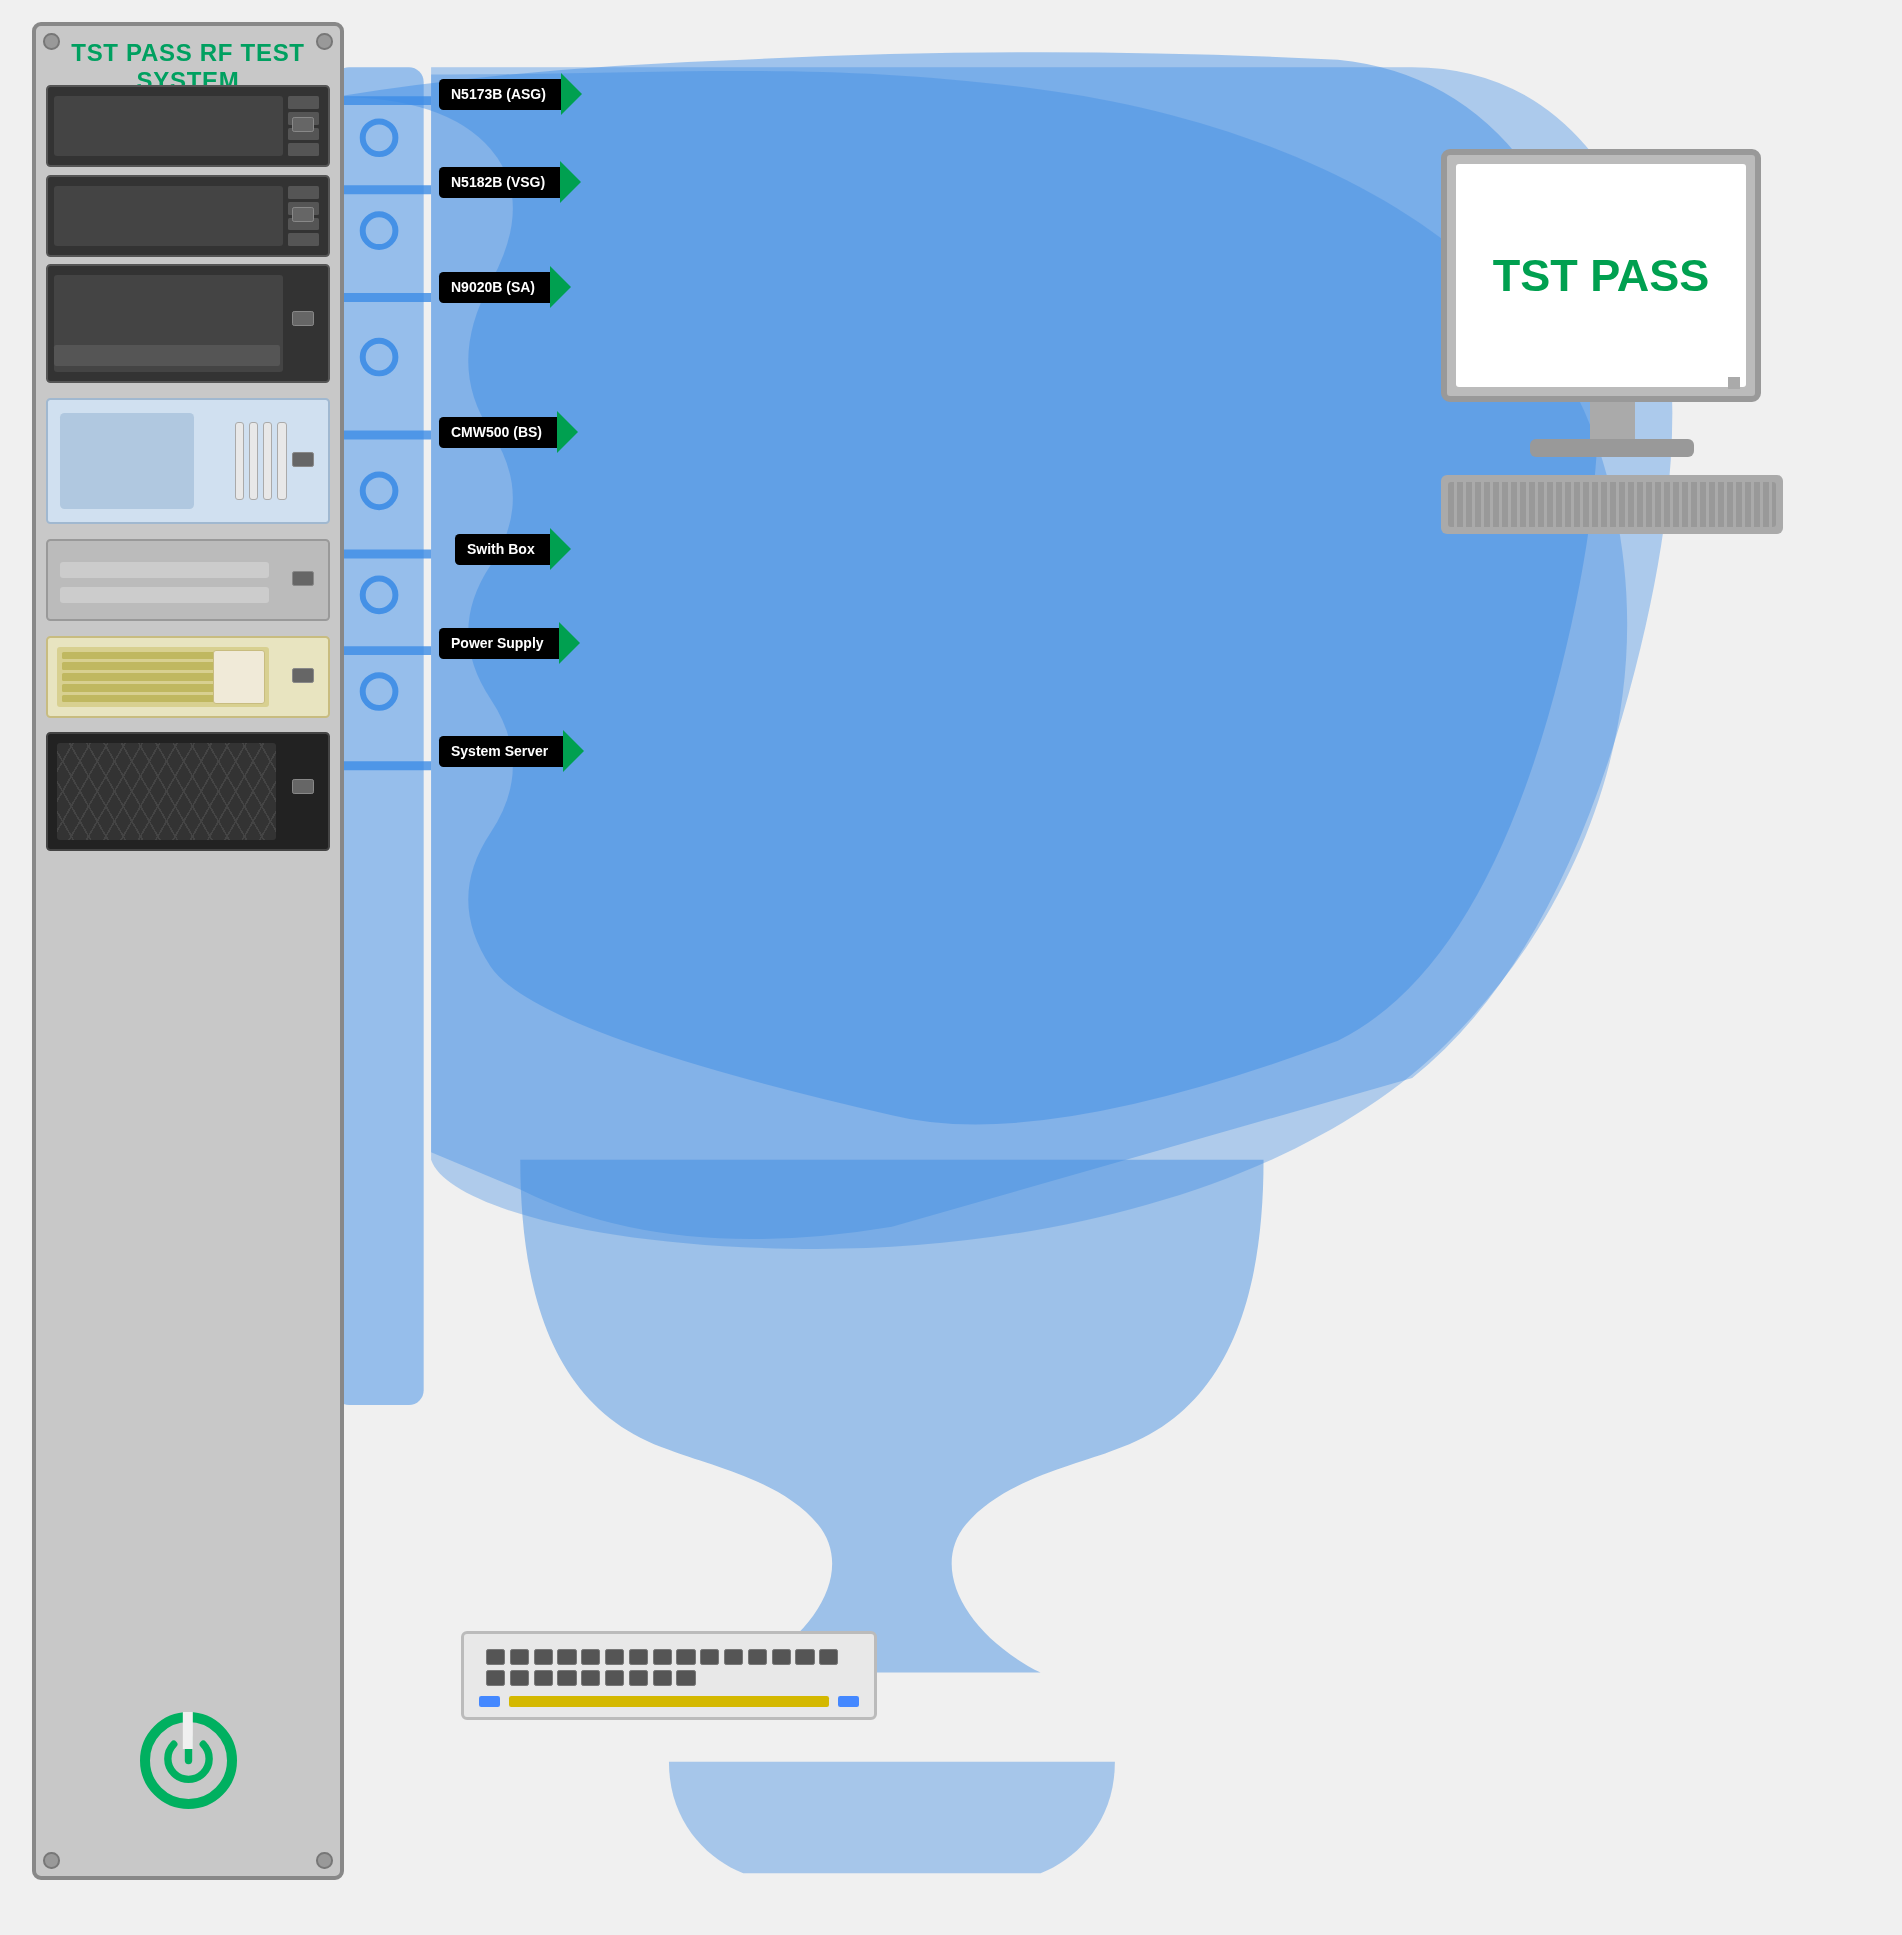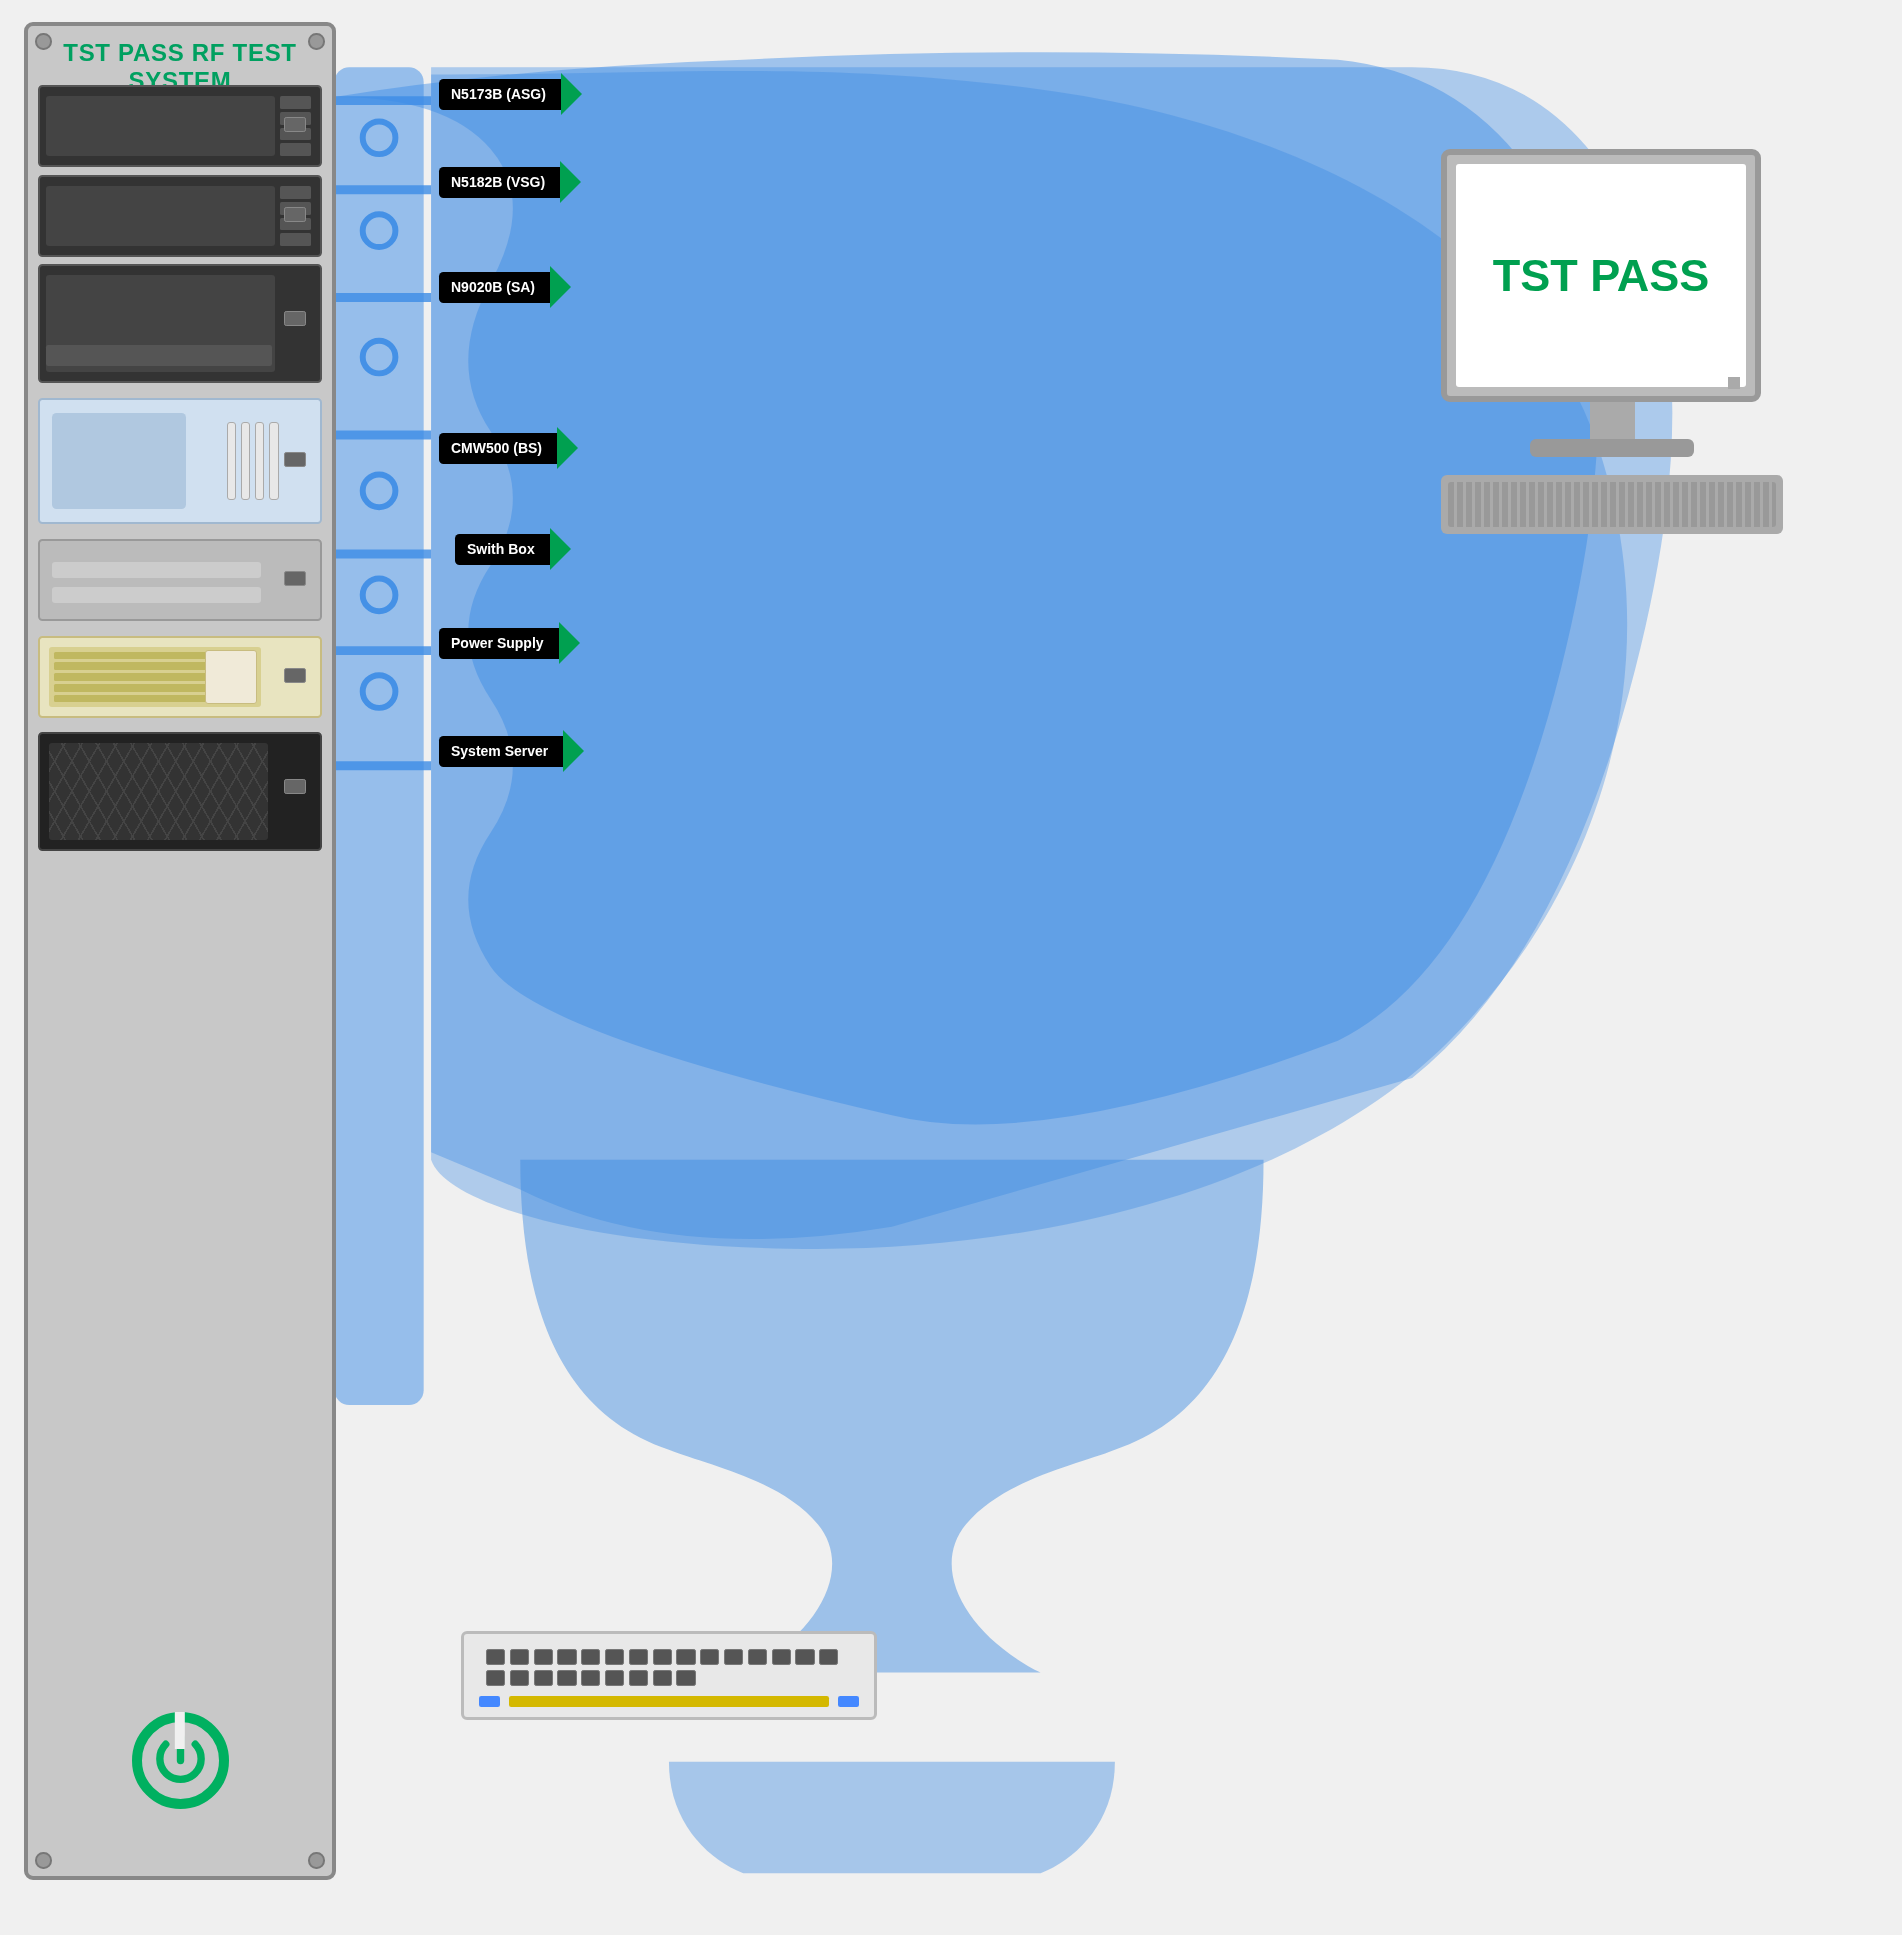--- a/index.html
+++ b/index.html
@@ -8,21 +8,21 @@
       width: 1902px;
       height: 1936px;
       position: relative;
       overflow: hidden;
       font-family: Arial, sans-serif;
     }
 
     
     .rack {
       position: absolute;
-      left: 24px;
+      left: 32px;
       top: 22px;
       width: 312px;
       height: 1858px;
       background: #c8c8c8;
       border: 4.5px solid #888;
       border-radius: 9px;
     }
     .rack-title {
       position: absolute;
       top: 13.4px;
@@ -511,21 +511,21 @@
 </div>
 
 <div class="label-tag" style="left: 439px; top: 167px;">
   <div class="label-tag-bg">N5182B (VSG)</div>
 </div>
 
 <div class="label-tag" style="left: 439px; top: 272px;">
   <div class="label-tag-bg">N9020B (SA)</div>
 </div>
 
-<div class="label-tag" style="left: 439px; top: 433px;">
+<div class="label-tag" style="left: 439px; top: 417px;">
   <div class="label-tag-bg">CMW500 (BS)</div>
 </div>
 
 <div class="label-tag" style="left: 439px; top: 534px; padding-left: 16px;">
   <div class="label-tag-bg">Swith Box</div>
 </div>
 
 <div class="label-tag" style="left: 439px; top: 628px;">
   <div class="label-tag-bg">Power Supply</div>
 </div>

